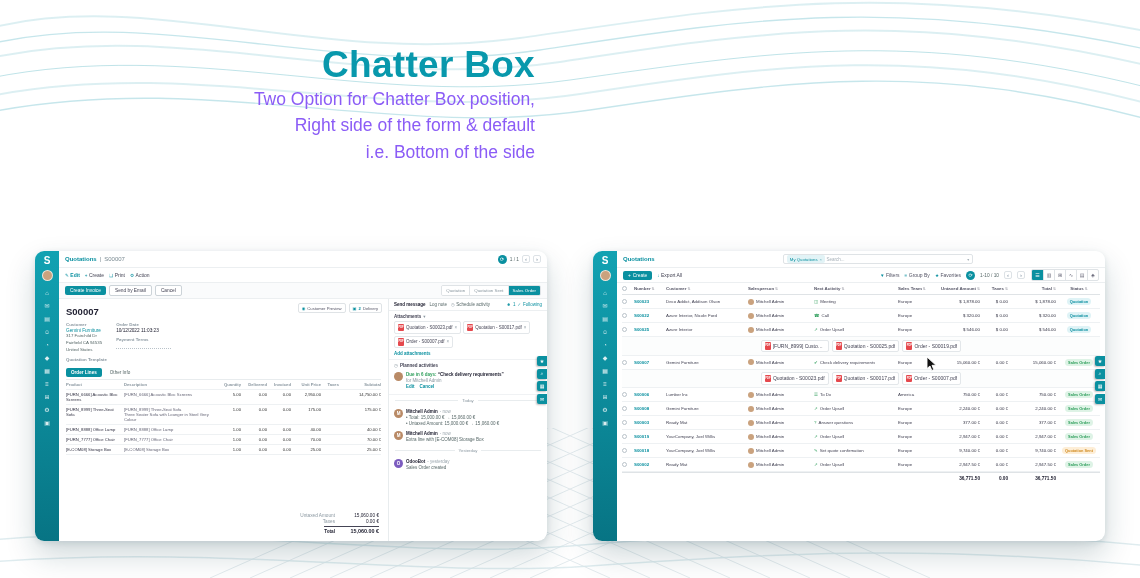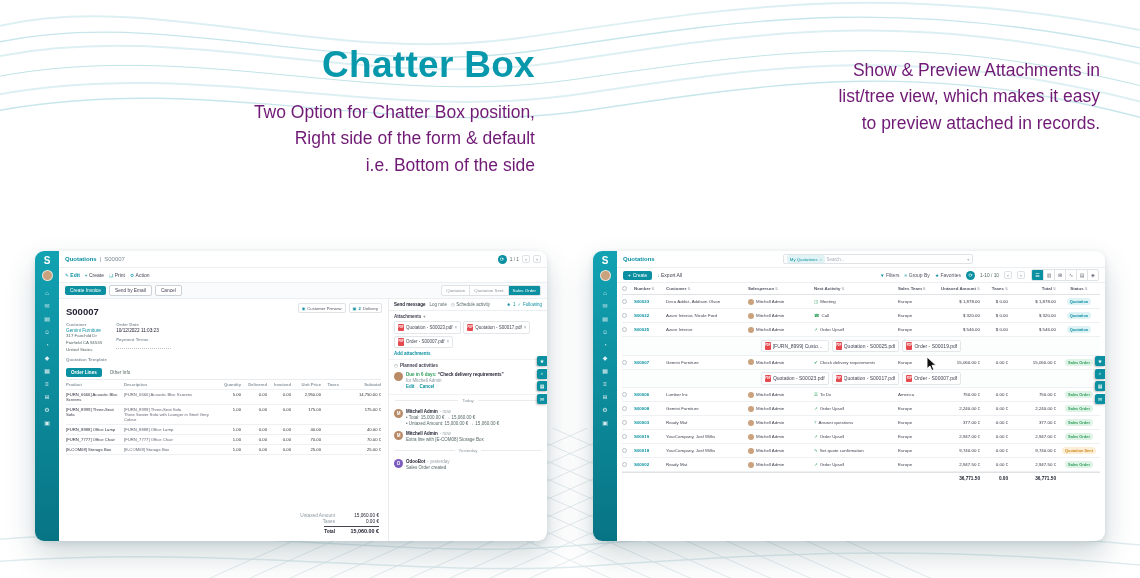--- a/index.html
+++ b/index.html
@@ -4,21 +4,21 @@
 <style>
   *{margin:0;padding:0;box-sizing:border-box}
   html,body{width:1140px;height:578px}
   body{position:relative;overflow:hidden;background:#fff;font-family:"Liberation Sans",sans-serif;color:#333}
   .waves{position:absolute;left:0;z-index:0;pointer-events:none}
   .waves.top{top:0}.waves.bottom{bottom:0}
 
   
   .hd{position:absolute;top:44px;text-align:right;z-index:1}
   .hd h1{font-size:37px;font-weight:800;color:var(--heading,#0898ac);letter-spacing:.3px}
-  .hd .sub{margin-top:13px;font-size:17.5px;line-height:1.5;color:#701a75;font-weight:500}
+  .hd .sub{margin-top:0;font-size:17.5px;line-height:1.5;color:#8b5cf6;font-weight:500}
   .hd-l{left:55px;width:480px}
   .hd-r{left:600px;width:500px}
 
   
   .card{position:absolute;top:251px;width:512px;height:290px;background:#fff;border-radius:9px;
         box-shadow:0 14px 30px rgba(15,60,70,.20),0 2px 6px rgba(15,60,70,.12);
         display:flex;overflow:hidden;z-index:2}
   .card-l{left:35px}.card-r{left:593px}
   .sbar{width:24px;background:linear-gradient(180deg,#12a2b2,var(--accent-dark,#077484));display:flex;flex-direction:column;align-items:center;padding:5px 0;flex:none}
   .slogo{color:#fff;font-weight:800;font-size:10px;line-height:1;margin-bottom:4px}
@@ -203,25 +203,20 @@
 
 <div class="hd hd-l">
   <h1>Chatter Box</h1>
   <div class="sub">
     <div>Two Option for Chatter Box position,</div>
     <div>Right side of the form &amp; default</div>
     <div>i.e. Bottom of the side</div>
   </div>
 </div>
 <div class="hd hd-r">
-  <div class="sub">
-    <div>Show &amp; Preview Attachments in</div>
-    <div>list/tree view, which makes it easy</div>
-    <div>to preview attached in records.</div>
-  </div>
 </div>
 
 <div class="card card-l">
   <div class="sbar">
     <div class="slogo">S</div>
     <div class="savatar"></div>
     <div class="sic">⌂</div>
       <div class="sic">✉</div>
       <div class="sic">▤</div>
       <div class="sic">☺</div>

